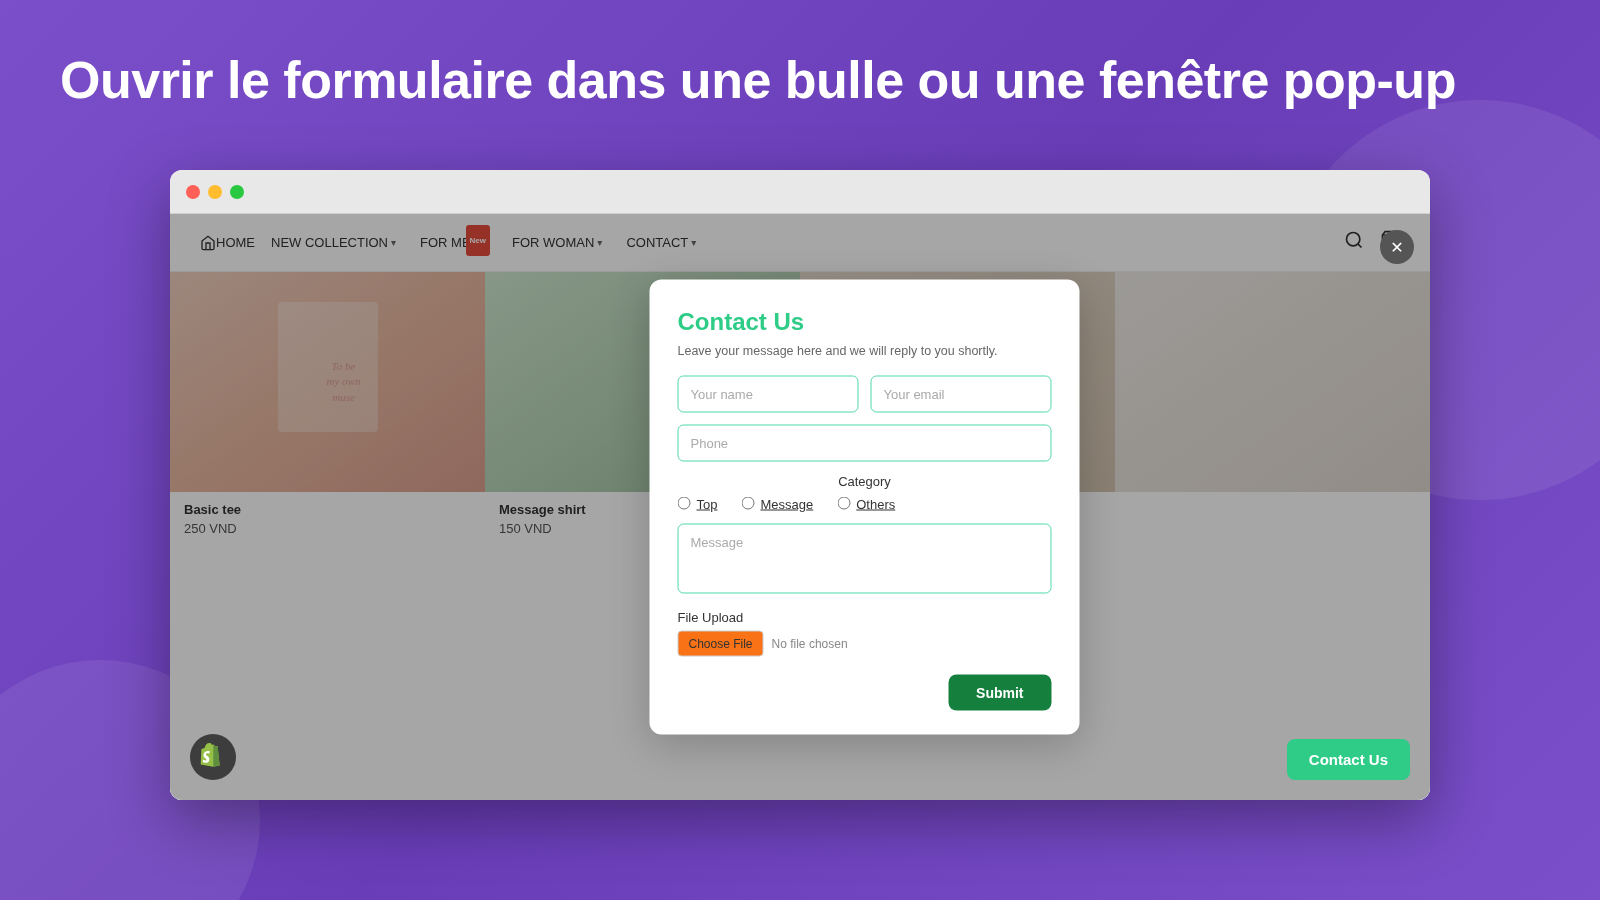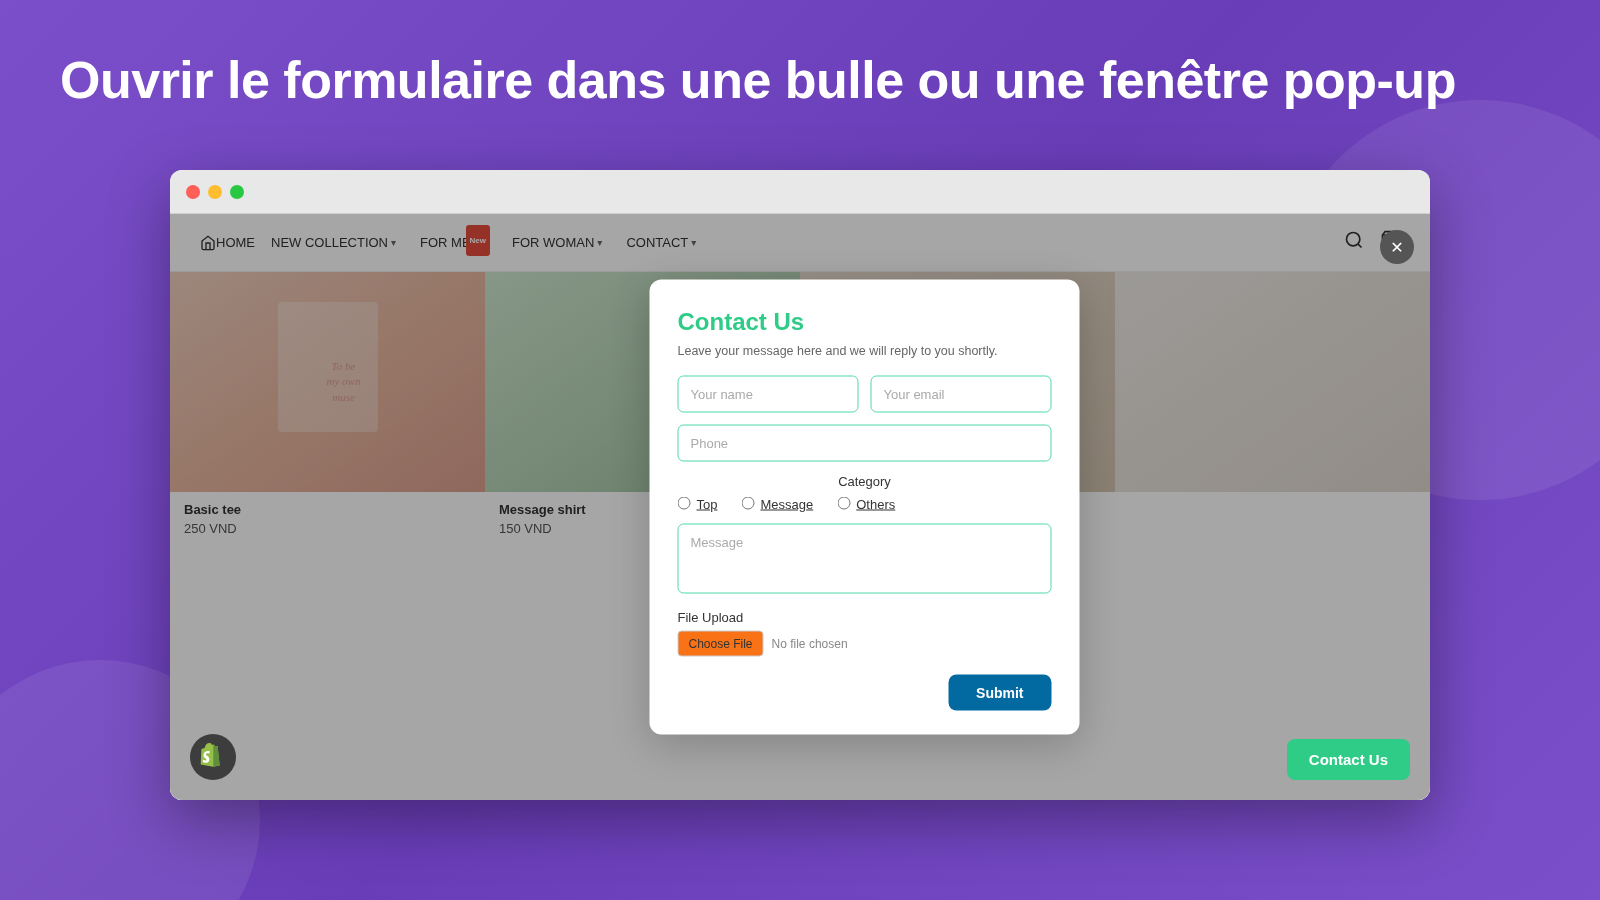--- a/index.html
+++ b/index.html
@@ -369,21 +369,21 @@
     .no-file-text {
       font-size: 12px;
       color: #888;
     }
 
     .form-footer {
       display: flex;
       justify-content: flex-end;
     }
     .submit-btn {
-      background: #0369a1;
+      background: #15803d;
       color: white;
       border: none;
       border-radius: 8px;
       padding: 10px 28px;
       font-size: 14px;
       font-weight: 600;
       cursor: pointer;
     }
 
     

